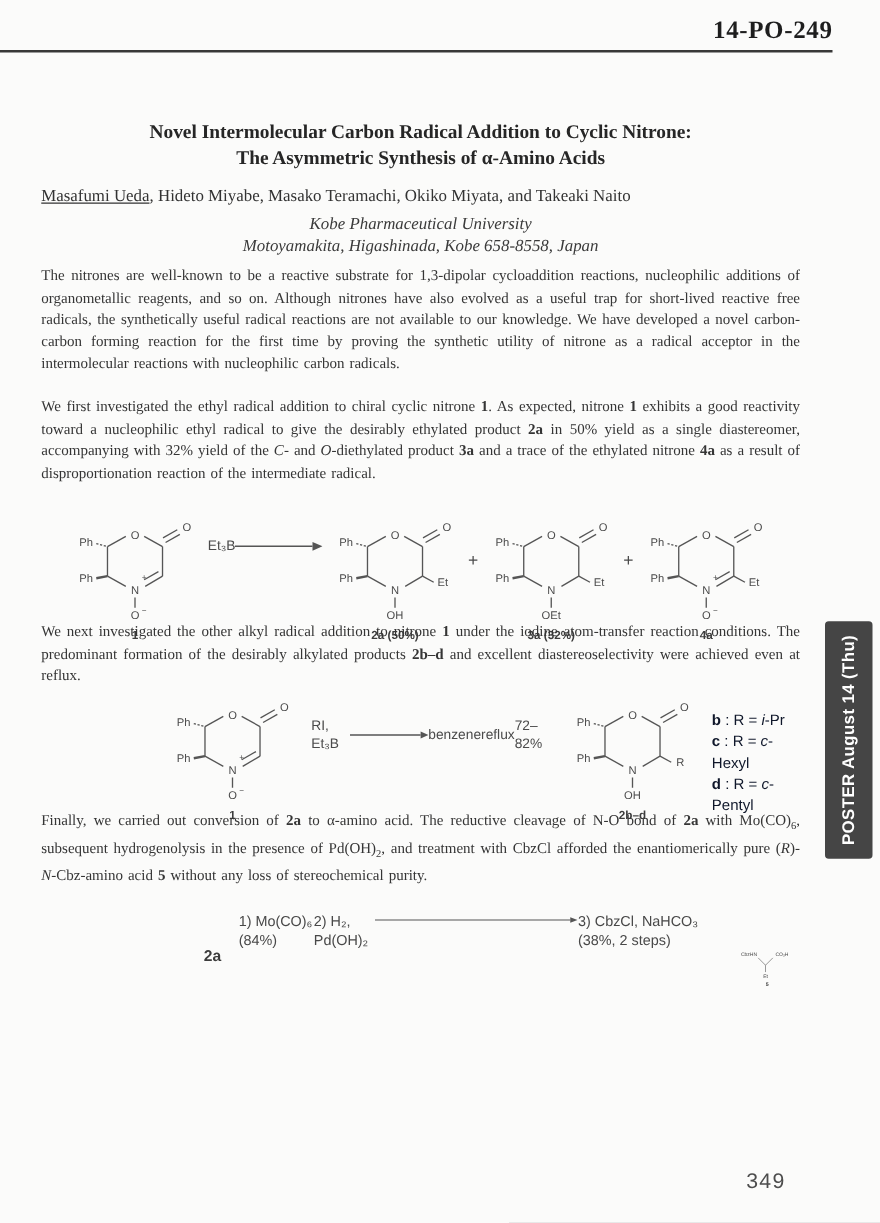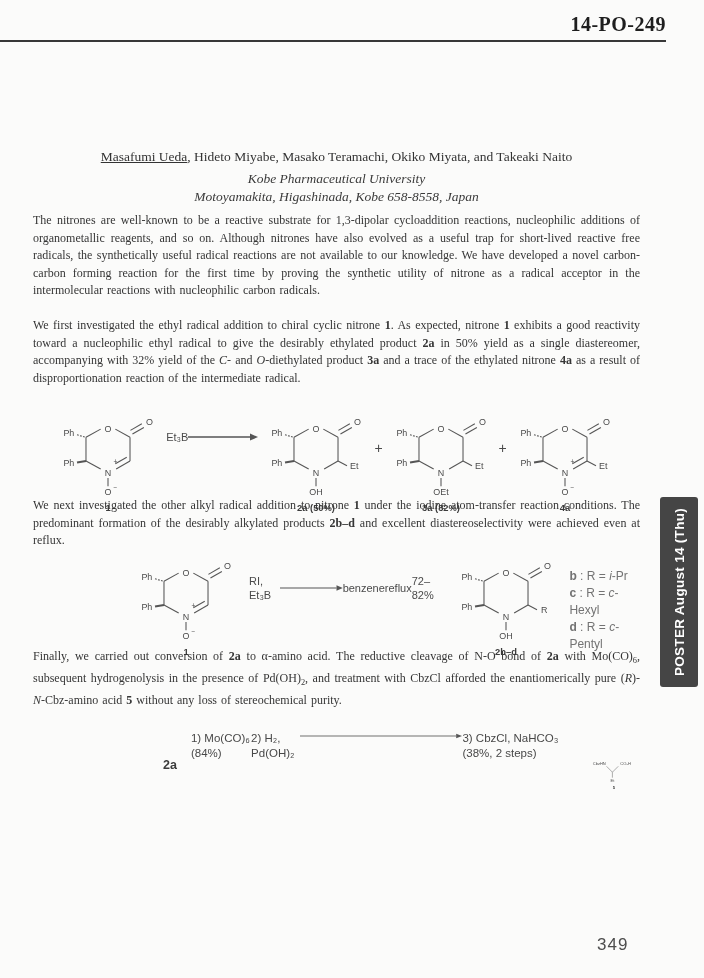--- a/index.html
+++ b/index.html
@@ -3,21 +3,21 @@
 <meta charset="utf-8">
 <style>
   html,body{margin:0;padding:0;background:#d9d9d9;}
   .page{position:relative;width:704px;height:978px;background:#fbfbfa;overflow:hidden;
         font-family:"Liberation Serif",serif;color:#323232;}
   .header-code{position:absolute;top:13px;right:38px;font-weight:bold;font-size:20px;
         letter-spacing:.5px;color:#1e1e1e;text-align:right;}
   .header-rule{position:absolute;top:40px;left:0;width:666px;height:2px;background:#383838;}
   .title{position:absolute;top:95px;left:33px;width:607px;text-align:center;font-weight:bold;
         font-size:15.5px;line-height:21px;color:#262626;}
-  .authors{position:absolute;top:149px;left:33px;width:607px;text-align:center;font-size:13.5px;color:#333;}
+  .authors{position:absolute;top:149px;left:33px;width:607px;font-size:13.5px;color:#333;}
   .affil{position:absolute;left:33px;width:607px;text-align:center;font-style:italic;font-size:13.5px;color:#3a3a3a;}
   .affil1{top:171px;} .affil2{top:189px;}
   .para{position:absolute;left:33px;width:607px;text-align:justify;font-size:12px;
         line-height:17.6px;color:#353535;word-spacing:1px;}
   #p1{top:212px;} #p2{top:317px;} #p3{top:497px;} #p4{top:648px;}
   .b{font-weight:bold;} .i{font-style:italic;} .u{text-decoration:underline;}
   sub{font-size:70%;}
   
   .scheme{position:absolute;left:33px;width:607px;display:flex;align-items:flex-start;
         font-family:"Liberation Sans",sans-serif;color:#4a4a4a;}
@@ -25,21 +25,21 @@
   #scheme2{top:556px;justify-content:flex-start;padding-left:100px;gap:10px;box-sizing:border-box;}
   #scheme3{top:731px;justify-content:flex-start;padding-left:130px;gap:14px;box-sizing:border-box;}
   .struct{flex:0 0 auto;}
   .struct text{font-size:11px;fill:#4a4a4a;text-anchor:middle;font-family:"Liberation Sans",sans-serif;}
   .struct text.chg{font-size:8px;}
   .struct text.lbl{font-size:11.5px;font-weight:bold;fill:#3c3c3c;}
   .arrow{display:flex;align-items:center;font-size:11px;line-height:14px;}
   .arrow1{margin-top:18px;}
   .arrow2{margin-top:18px;}
   .plus{font-size:14px;margin-top:28px;color:#4a4a4a;}
-  .legend{margin-top:12px;font-size:12px;line-height:17px;text-align:left;color:#737373;}
+  .legend{margin-top:12px;font-size:12px;line-height:17px;text-align:left;color:#0f172a;}
   .cond{font-size:11.5px;line-height:15px;color:#484848;}
   .arrow3{display:flex;flex-direction:row;align-items:flex-start;}
   .s3-start{font-weight:bold;font-size:12.5px;margin-top:27px;color:#3c3c3c;}
   .prod5 text{font-size:11px;fill:#4a4a4a;text-anchor:middle;font-family:"Liberation Sans",sans-serif;}
   .prod5 text.lbl{font-weight:bold;font-size:11.5px;fill:#3c3c3c;}
   .reference{position:absolute;top:816px;left:33px;width:640px;font-size:13.5px;color:#333;}
   .tab{position:absolute;right:6px;top:497px;width:38px;height:190px;background:#454545;border-radius:3px;}
   .tab span{position:absolute;left:50%;top:50%;transform:translate(-50%,-50%) rotate(-90deg);
         white-space:nowrap;color:#fff;font-family:"Liberation Sans",sans-serif;
         font-weight:bold;font-size:13.5px;letter-spacing:.3px;}
@@ -47,20 +47,24 @@
         font-size:17px;color:#4d4d4d;letter-spacing:1px;}
 </style>
 </head>
 <body>
 
 <div class="page">
 
   <div class="header-code">14-PO-249</div>
   <div class="header-rule"></div>
 
+  <div class="title">
+    <div>Novel Intermolecular Carbon Radical Addition to Cyclic Nitrone:</div>
+    <div>The Asymmetric Synthesis of α-Amino Acids</div>
+  </div>
 
   <div class="authors"><span class="u">Masafumi Ueda</span><span>, Hideto Miyabe, Masako Teramachi, Okiko Miyata, and Takeaki Naito</span></div>
   <div class="affil affil1">Kobe Pharmaceutical University</div>
   <div class="affil affil2">Motoyamakita, Higashinada, Kobe 658-8558, Japan</div>
 
   <div id="p1" class="para"><span>The nitrones are well-known to be a reactive substrate for 1,3-dipolar cycloaddition reactions, nucleophilic additions of organometallic reagents, and so on. Although nitrones have also evolved as a useful trap for short-lived reactive free radicals, the synthetically useful radical reactions are not available to our knowledge. We have developed a novel carbon-carbon forming reaction for the first time by proving the synthetic utility of nitrone as a radical acceptor in the intermolecular reactions with nucleophilic carbon radicals.</span></div>
   <div id="p2" class="para"><span>We first investigated the ethyl radical addition to chiral cyclic nitrone </span><span class="b">1</span><span>. As expected, nitrone </span><span class="b">1</span><span> exhibits a good reactivity toward a nucleophilic ethyl radical to give the desirably ethylated product </span><span class="b">2a</span><span> in 50% yield as a single diastereomer, accompanying with 32% yield of the </span><span class="i">C</span><span>- and </span><span class="i">O</span><span>-diethylated product </span><span class="b">3a</span><span> and a trace of the ethylated nitrone </span><span class="b">4a</span><span> as a result of disproportionation reaction of the intermediate radical.</span></div>
 
   <div id="scheme1" class="scheme">
 

